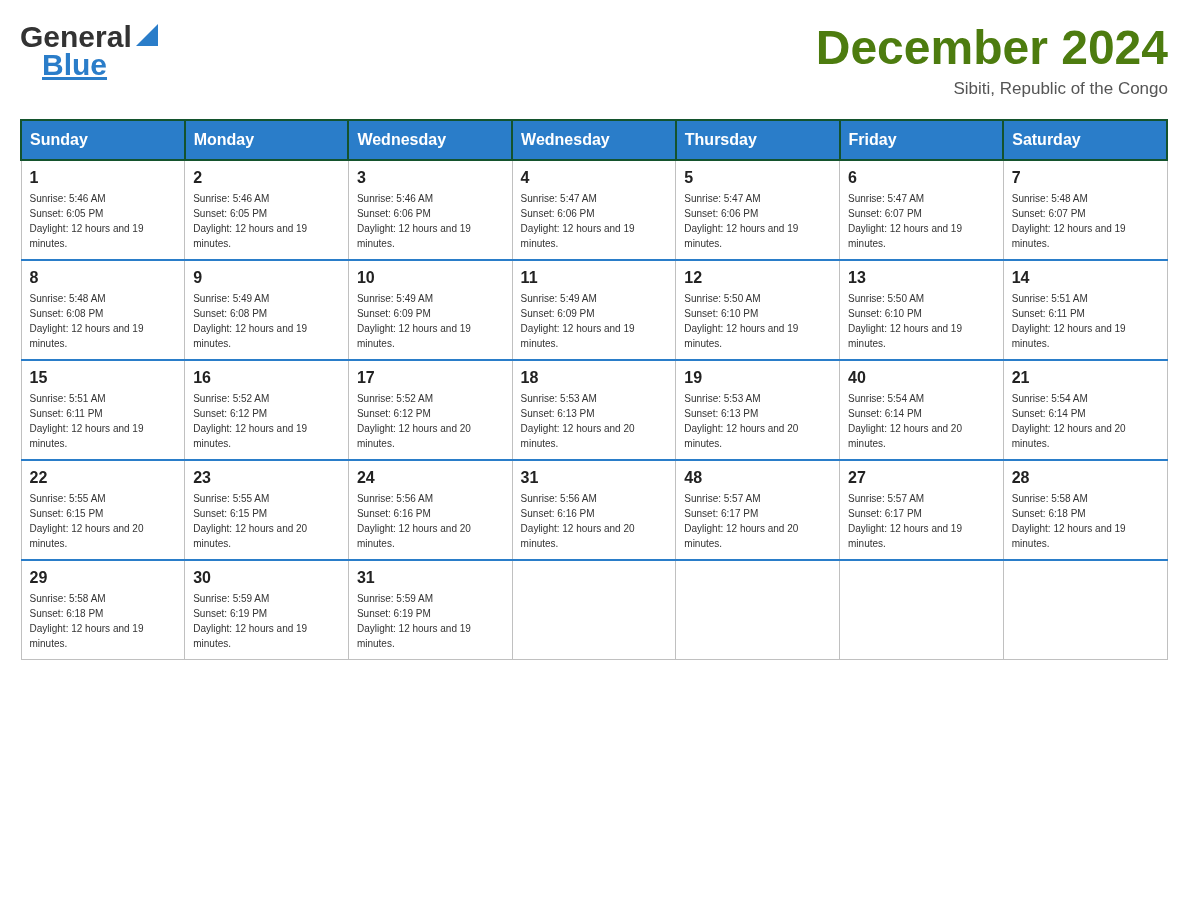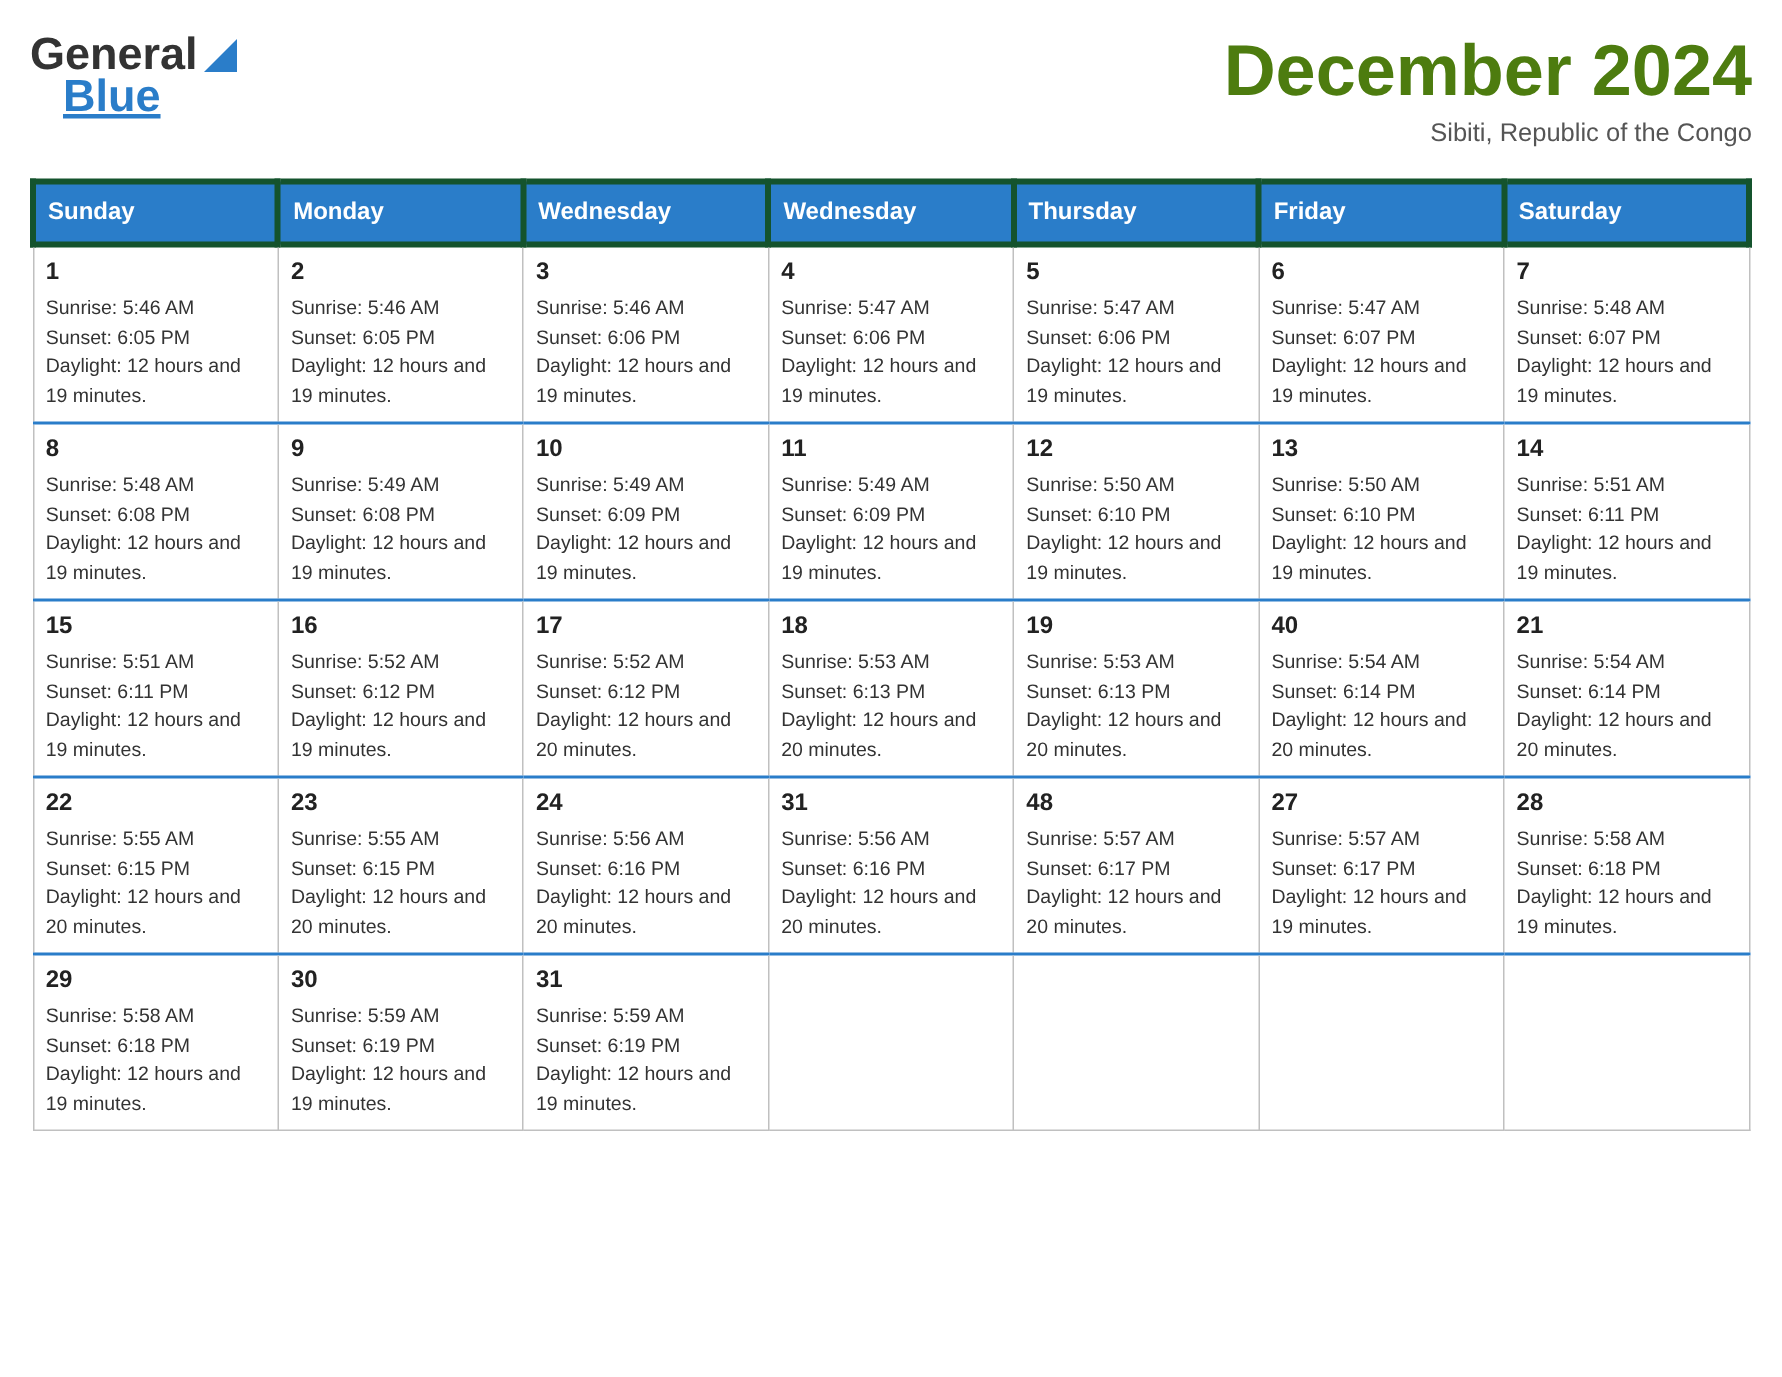--- a/index.html
+++ b/index.html
@@ -16,21 +16,21 @@
       align-items: flex-start;
       margin-bottom: 20px;
     }
     .logo {
       display: flex;
       flex-direction: column;
       align-items: flex-start;
     }
     .logo-row {
       display: flex;
-      align-items: center;
+      align-items: flex-start;
     }
     .title-section {
       text-align: right;
     }
     .month-title {
       font-size: 48px;
       font-weight: bold;
       color: #4d7c0f;
     }
     .subtitle {
@@ -43,42 +43,42 @@
       border-collapse: collapse;
       border: 1px solid #1a6faf;
     }
     .calendar th {
       background-color: #2a7dc9;
       color: white;
       font-size: 16px;
       font-weight: bold;
       padding: 10px 8px;
       text-align: left;
-      border: 4px solid #14532d;
+      border: 2px solid #14532d;
     }
     .calendar td {
       vertical-align: top;
       padding: 8px;
       border: 1px solid #c0c0c0;
       width: 14.28%;
       min-height: 110px;
       font-size: 13px;
       color: #333;
       border-top: 2px solid #2a7dc9;
     }
     .day-number {
       font-size: 16px;
       font-weight: bold;
       color: #222;
       display: block;
       margin-bottom: 4px;
     }
     .day-info {
       line-height: 1.5;
-      font-size: 13px;
+      font-size: 10px;
     }
     .empty-cell {
       background: #fff;
     }
   </style>
 </head>
 <body>
 
 <div class="header">
   <div class="logo">

